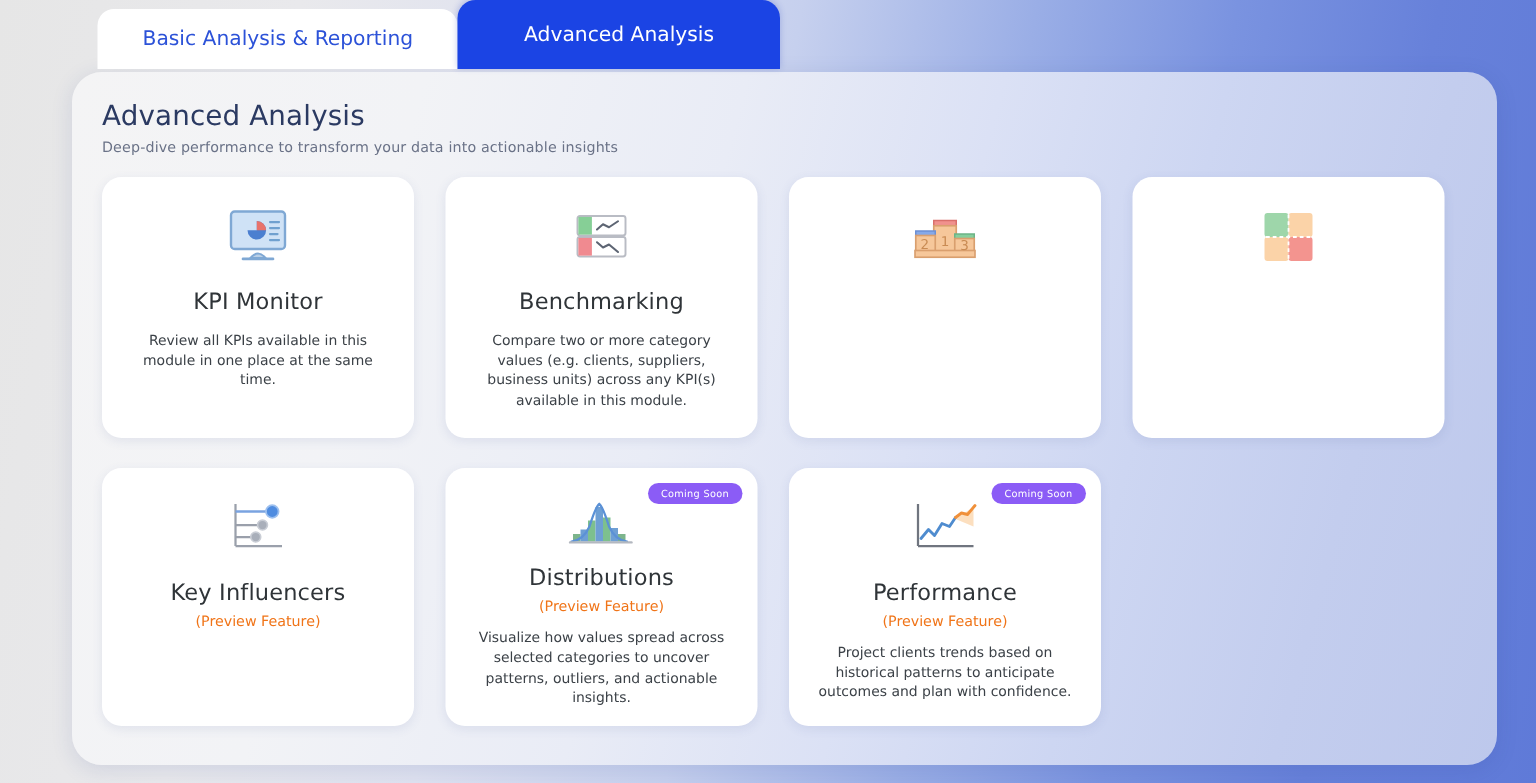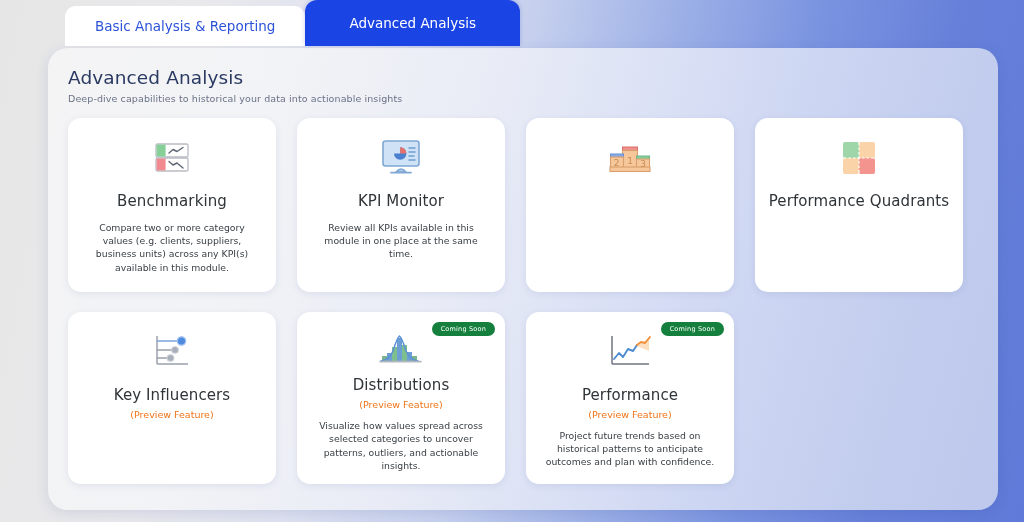--- a/index.html
+++ b/index.html
@@ -141,21 +141,21 @@
     color: #3b4147;
     text-align: center;
     padding: 0 2px;
   }
   .card.r2 .card-desc { margin-top: 9px; }
 
   .badge {
     position: absolute;
     top: 10px;
     right: 10px;
-    background: #15803d;
+    background: #8b5cf6;
     color: #fff;
     font-size: 6.5px;
     letter-spacing: .2px;
     padding: 3.5px 9px;
     border-radius: 9px;
     line-height: 1;
     white-space: nowrap;
   }
 </style>
 </head>
@@ -167,41 +167,24 @@
   </div>
   <div class="tab active">
     <span>Advanced Analysis</span>
   </div>
 </div>
 
 <div class="panel">
 
   <div class="panel-head">
     <div class="panel-title">Advanced Analysis</div>
-    <div class="panel-sub">Deep-dive capabilities to historical your data into actionable insights</div>
+    <div class="panel-sub">Deep-dive performance to transform your data into actionable insights</div>
   </div>
 
   <div class="grid">
-
-    <div class="card r1">
-
-      <div class="card-icon">
-        <svg width="40" height="38" viewBox="0 0 40 38">
-          <rect x="4" y="5" width="32" height="13" rx="1.6" fill="#ffffff" stroke="#b9bcc4" stroke-width="1.3"></rect>
-          <rect x="4.6" y="5.6" width="9" height="11.8" fill="#86cf96"></rect>
-          <polyline points="17,14 21,10.5 25,12.5 31,8.5" fill="none" stroke="#5d6573" stroke-width="1.4" stroke-linecap="round" stroke-linejoin="round"></polyline>
-          <rect x="4" y="19" width="32" height="13" rx="1.6" fill="#ffffff" stroke="#b9bcc4" stroke-width="1.3"></rect>
-          <rect x="4.6" y="19.6" width="9" height="11.8" fill="#f08a90"></rect>
-          <polyline points="17,22.5 21,26 25,24 31,29" fill="none" stroke="#5d6573" stroke-width="1.4" stroke-linecap="round" stroke-linejoin="round"></polyline>
-        </svg>
-      </div>
-      <div class="card-title">Benchmarking</div>
-
-      <div class="card-desc">Compare two or more category values (e.g. clients, suppliers, business units)  across any KPI(s) available in this module.</div>
-    </div>
 
     <div class="card r1">
 
       <div class="card-icon">
         <svg width="42" height="38" viewBox="0 0 42 38">
           <rect x="3" y="2" width="36" height="25" rx="2.5" fill="#cfe2f6" stroke="#7fa8d4" stroke-width="1.6"></rect>
           <path d="M14 14.5 A6.2 6.2 0 1 0 20.2 8.3 L20.2 14.5 Z" fill="#4b7fd0"></path>
           <path d="M20.2 8.3 A6.2 6.2 0 0 1 26.4 14.5 L20.2 14.5 Z" fill="#e8726b"></path>
           <g stroke="#6fa0cf" stroke-width="1.5" stroke-linecap="round">
             <line x1="29" y1="9" x2="35" y2="9"></line>
@@ -214,20 +197,37 @@
         </svg>
       </div>
       <div class="card-title">KPI Monitor</div>
 
       <div class="card-desc">Review all KPIs available in this module in one place at the same time.</div>
     </div>
 
     <div class="card r1">
 
       <div class="card-icon">
+        <svg width="40" height="38" viewBox="0 0 40 38">
+          <rect x="4" y="5" width="32" height="13" rx="1.6" fill="#ffffff" stroke="#b9bcc4" stroke-width="1.3"></rect>
+          <rect x="4.6" y="5.6" width="9" height="11.8" fill="#86cf96"></rect>
+          <polyline points="17,14 21,10.5 25,12.5 31,8.5" fill="none" stroke="#5d6573" stroke-width="1.4" stroke-linecap="round" stroke-linejoin="round"></polyline>
+          <rect x="4" y="19" width="32" height="13" rx="1.6" fill="#ffffff" stroke="#b9bcc4" stroke-width="1.3"></rect>
+          <rect x="4.6" y="19.6" width="9" height="11.8" fill="#f08a90"></rect>
+          <polyline points="17,22.5 21,26 25,24 31,29" fill="none" stroke="#5d6573" stroke-width="1.4" stroke-linecap="round" stroke-linejoin="round"></polyline>
+        </svg>
+      </div>
+      <div class="card-title">Benchmarking</div>
+
+      <div class="card-desc">Compare two or more category values (e.g. clients, suppliers, business units)  across any KPI(s) available in this module.</div>
+    </div>
+
+    <div class="card r1">
+
+      <div class="card-icon">
         <svg width="46" height="34" viewBox="0 0 46 34">
           <rect x="15.5" y="6" width="15" height="4" fill="#f0918d" stroke="#d96f6b" stroke-width="1"></rect>
           <rect x="15.5" y="9.5" width="15" height="17" fill="#f6c79a" stroke="#d99f6e" stroke-width="1.1"></rect>
           <rect x="3.5" y="13" width="13" height="3.6" fill="#86a9e8" stroke="#6c8fd4" stroke-width="1"></rect>
           <rect x="3.5" y="16" width="13" height="10.5" fill="#f6c79a" stroke="#d99f6e" stroke-width="1.1"></rect>
           <rect x="29.5" y="15" width="13" height="3.6" fill="#86cf9d" stroke="#6cb486" stroke-width="1"></rect>
           <rect x="29.5" y="18" width="13" height="8.5" fill="#f6c79a" stroke="#d99f6e" stroke-width="1.1"></rect>
           <rect x="3" y="26" width="40" height="4.5" fill="#f6c79a" stroke="#d99f6e" stroke-width="1.1"></rect>
           <text x="9.5" y="25" font-size="9" font-family="DejaVu Sans, sans-serif" fill="#c98b53" text-anchor="middle">2</text>
           <text x="23" y="23" font-size="9" font-family="DejaVu Sans, sans-serif" fill="#c98b53" text-anchor="middle">1</text>
@@ -242,21 +242,20 @@
       <div class="card-icon">
         <svg width="36" height="36" viewBox="0 0 36 36">
           <rect x="2" y="2" width="16" height="16" rx="2" fill="#9ed6aa"></rect>
           <rect x="18" y="2" width="16" height="16" rx="2" fill="#fbd3a8"></rect>
           <rect x="2" y="18" width="16" height="16" rx="2" fill="#fbd3a8"></rect>
           <rect x="18" y="18" width="16" height="16" rx="2" fill="#f3948f"></rect>
           <line x1="18" y1="3" x2="18" y2="33" stroke="#ffffff" stroke-width="1.2" stroke-dasharray="2.5 2"></line>
           <line x1="3" y1="18" x2="33" y2="18" stroke="#ffffff" stroke-width="1.2" stroke-dasharray="2.5 2"></line>
         </svg>
       </div>
-      <div class="card-title">Performance Quadrants</div>
 
     </div>
 
     <div class="card r2">
 
       <div class="card-icon">
         <svg width="40" height="38" viewBox="0 0 40 38">
           <line x1="5" y1="3" x2="5" y2="31" stroke="#9aa0ab" stroke-width="1.5"></line>
           <line x1="5" y1="31" x2="36" y2="31" stroke="#9aa0ab" stroke-width="1.5"></line>
           <line x1="5" y1="8" x2="28" y2="8" stroke="#7aa3e0" stroke-width="1.7"></line>
@@ -299,17 +298,17 @@
         <svg width="46" height="36" viewBox="0 0 46 36">
           <line x1="5" y1="2" x2="5" y2="30" stroke="#70757f" stroke-width="1.5"></line>
           <line x1="5" y1="30" x2="42" y2="30" stroke="#70757f" stroke-width="1.5"></line>
           <path d="M30 12 L42 4 L42 17 Z" fill="#fbd9b4" opacity="0.85"></path>
           <polyline points="7,25 12,19 16,23 21,15 26,17 30,11" fill="none" stroke="#4f8ccf" stroke-width="1.9" stroke-linecap="round" stroke-linejoin="round"></polyline>
           <polyline points="30,11 34,8 38,9 43,3" fill="none" stroke="#f0903a" stroke-width="1.9" stroke-linecap="round" stroke-linejoin="round"></polyline>
         </svg>
       </div>
       <div class="card-title">Performance</div>
       <div class="card-preview">(Preview Feature)</div>
-      <div class="card-desc">Project future trends based on historical patterns to anticipate outcomes and plan with confidence.</div>
+      <div class="card-desc">Project clients trends based on historical patterns to anticipate outcomes and plan with confidence.</div>
     </div>
 
   </div>
 </div>
 
 </body></html>

